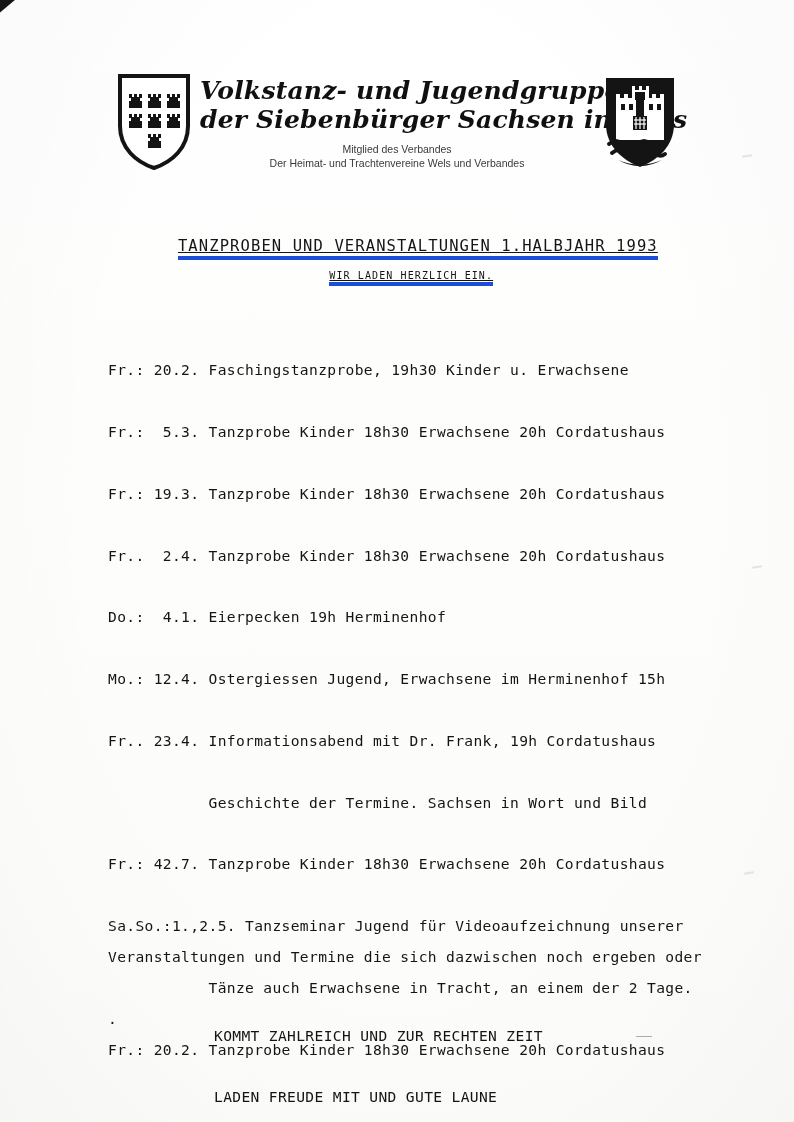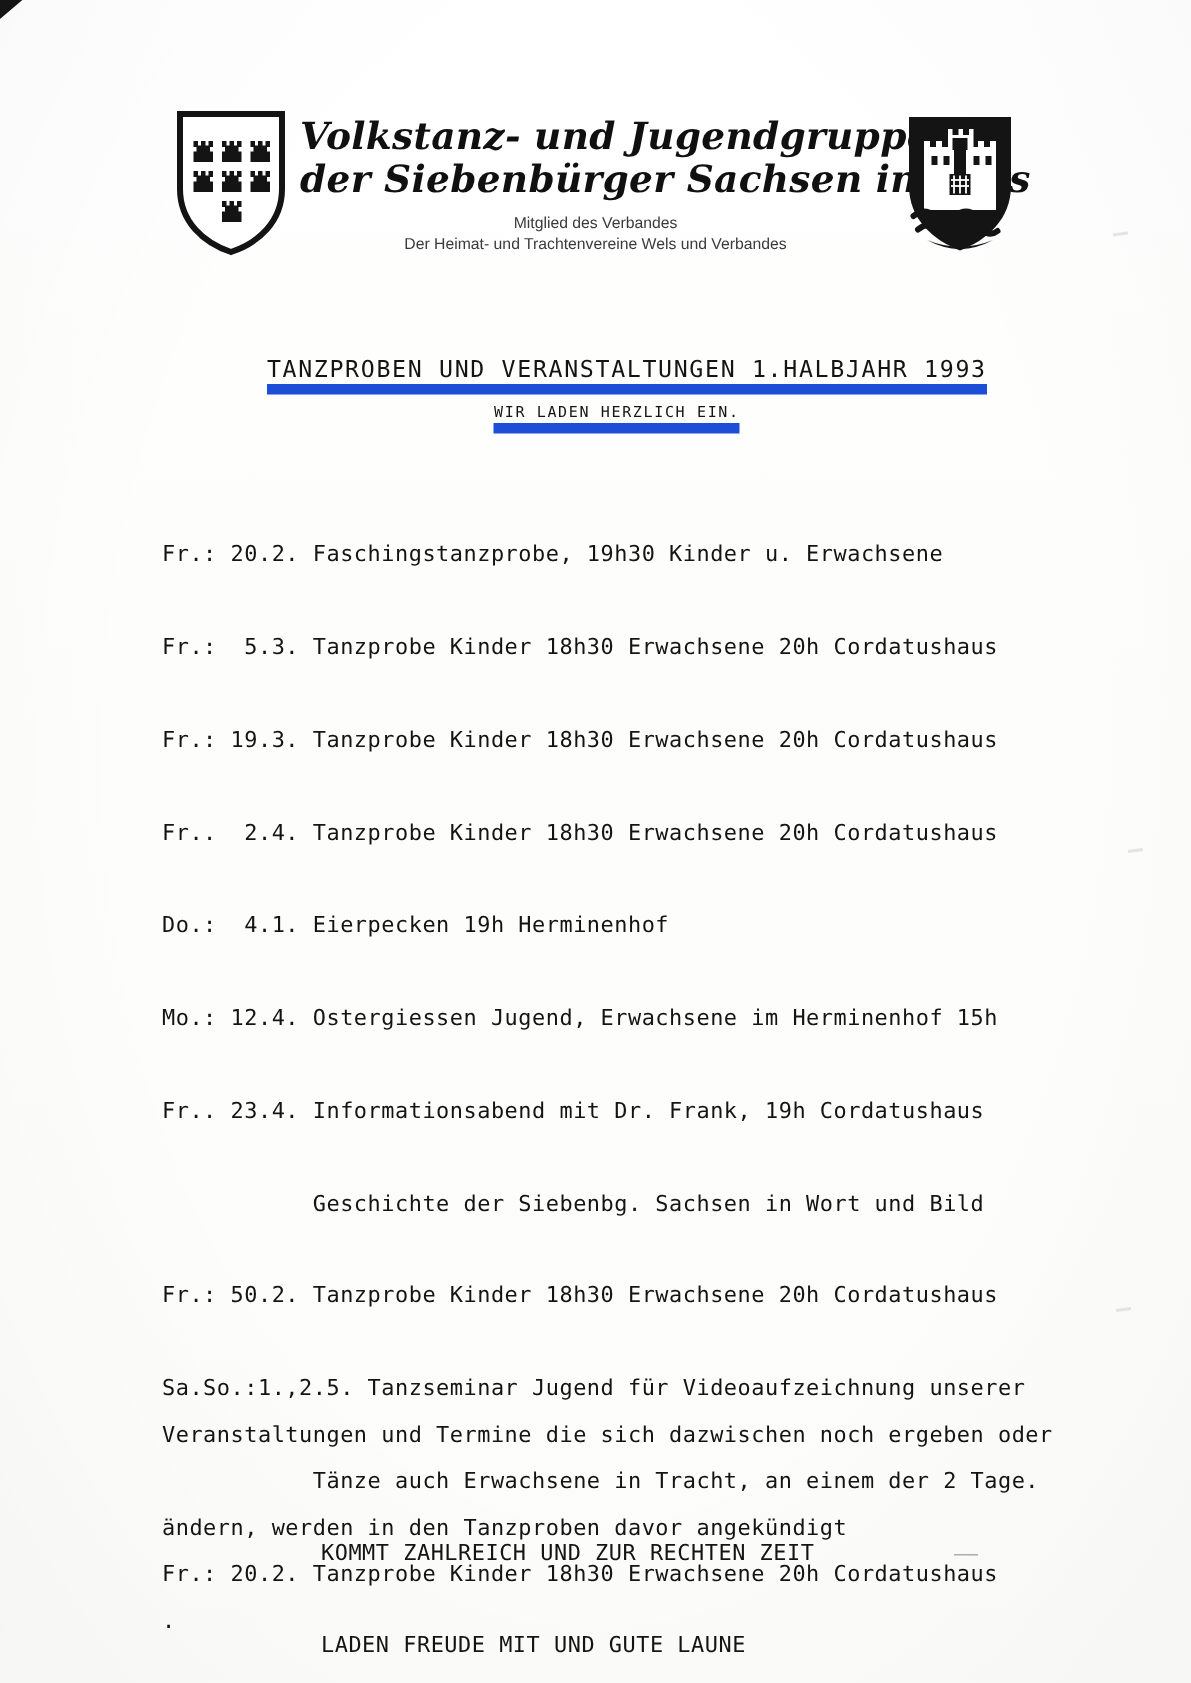--- a/index.html
+++ b/index.html
@@ -79,22 +79,23 @@
     left: 0;
     top: 219px;
     width: 794px;
     text-align: center;
     font-size: 15.5px;
     letter-spacing: 1.1px;
     white-space: pre;
   }
   .doc-title .u,
   .doc-subtitle .u {
-    border-bottom: 7px solid #1d4ed8;
+    border-bottom: 4px solid #1d4ed8;
     padding-bottom: 1px;
+    text-decoration: underline;
   }
   .doc-subtitle {
     position: absolute;
     left: 0;
     top: 259px;
     width: 794px;
     text-align: center;
     font-size: 10px;
     letter-spacing: 1.1px;
     white-space: pre;
@@ -239,22 +240,22 @@
   </div>
 
   <div class="body-block" id="schedule">
     <div class="line">Fr.: 20.2. Faschingstanzprobe, 19h30 Kinder u. Erwachsene</div>
     <div class="line">Fr.:  5.3. Tanzprobe Kinder 18h30 Erwachsene 20h Cordatushaus</div>
     <div class="line">Fr.: 19.3. Tanzprobe Kinder 18h30 Erwachsene 20h Cordatushaus</div>
     <div class="line">Fr..  2.4. Tanzprobe Kinder 18h30 Erwachsene 20h Cordatushaus</div>
     <div class="line">Do.:  4.1. Eierpecken 19h Herminenhof</div>
     <div class="line">Mo.: 12.4. Ostergiessen Jugend, Erwachsene im Herminenhof 15h</div>
     <div class="line">Fr.. 23.4. Informationsabend mit Dr. Frank, 19h Cordatushaus</div>
-    <div class="line">           Geschichte der Siebenbg. Sachsen in Wort und Bild</div>
-    <div class="line">Fr.: 50.2. Tanzprobe Kinder 18h30 Erwachsene 20h Cordatushaus</div>
+    <div class="line">           Geschichte der Termine. Sachsen in Wort und Bild</div>
+    <div class="line">Fr.: 42.7. Tanzprobe Kinder 18h30 Erwachsene 20h Cordatushaus</div>
     <div class="line">Sa.So.:1.,2.5. Tanzseminar Jugend für Videoaufzeichnung unserer</div>
     <div class="line">           Tänze auch Erwachsene in Tracht, an einem der 2 Tage.</div>
     <div class="line">Fr.: 20.2. Tanzprobe Kinder 18h30 Erwachsene 20h Cordatushaus</div>
     
     
     
     
     
     
     
@@ -263,21 +264,20 @@
     
     
     
     
     
     
   </div>
 
   <div class="body-block" id="notice">
     <div class="line">Veranstaltungen und Termine die sich dazwischen noch ergeben oder</div>
-    <div class="line">ändern, werden in den Tanzproben davor angekündigt</div>
     <div class="line">.</div>
   </div>
 
   <div class="body-block" id="closing">
     <div class="line">KOMMT ZAHLREICH UND ZUR RECHTEN ZEIT</div>
     <div class="line">LADEN FREUDE MIT UND GUTE LAUNE</div>
     
     
   </div>
 

